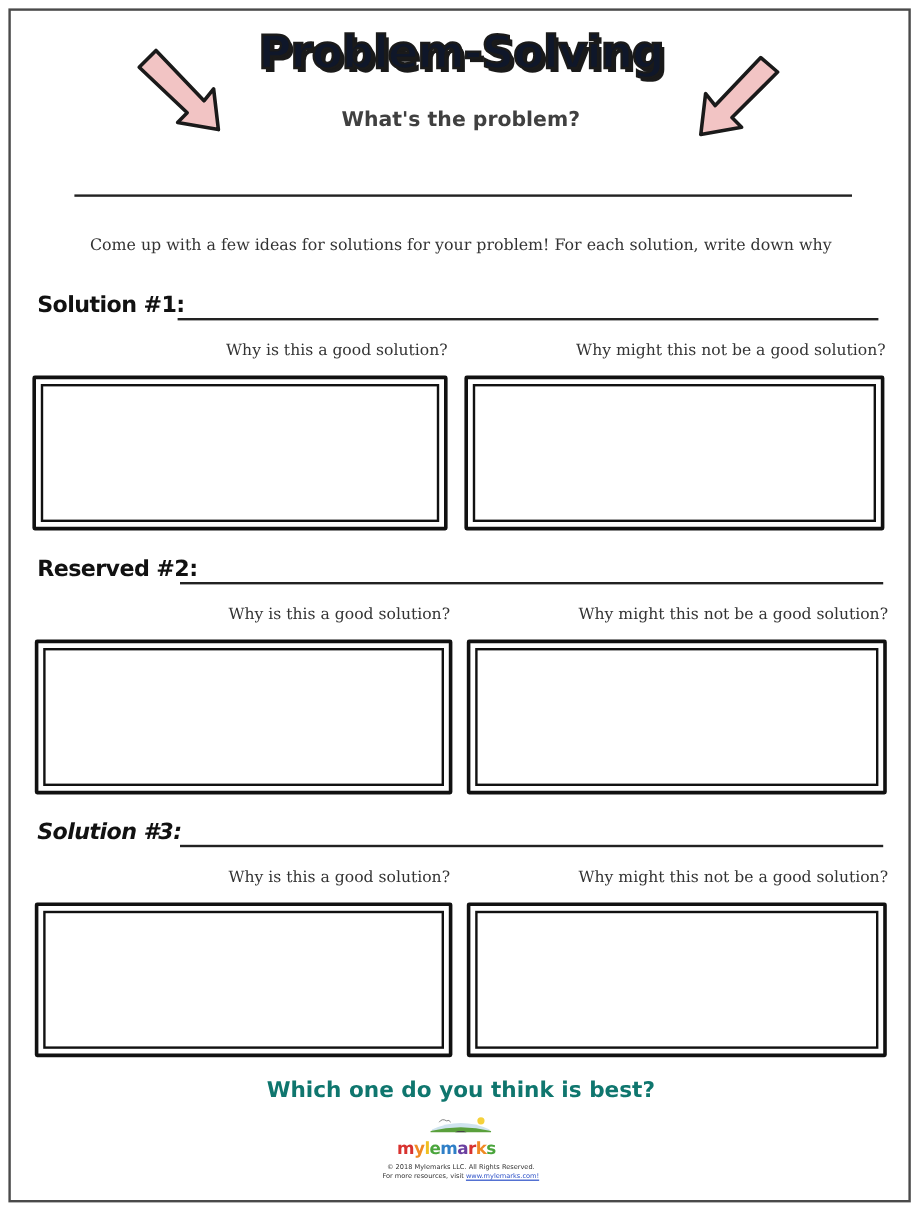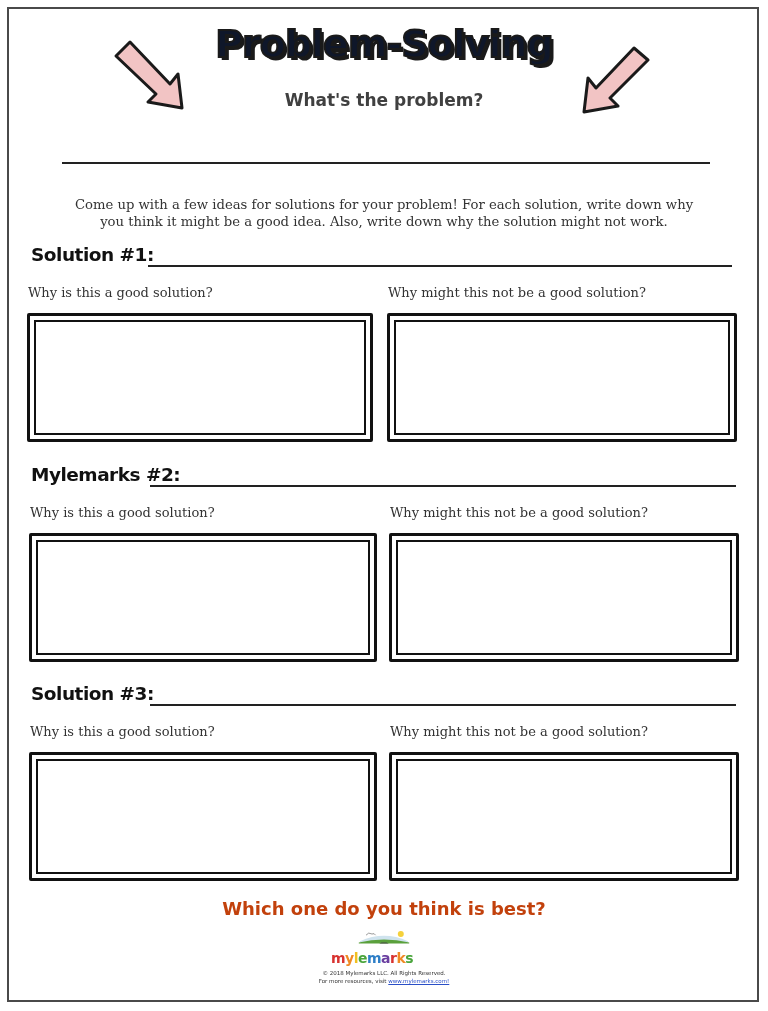--- a/index.html
+++ b/index.html
@@ -6,24 +6,24 @@
   body { width: 768px; height: 1011px; position: relative; overflow: hidden; font-family: "DejaVu Sans", sans-serif; color: #111; }
   .page-border { position: absolute; left: 7px; top: 7px; width: 752px; height: 995px; border: 2px solid #4a4a4a; box-sizing: border-box; }
   .title { position: absolute; left: 0; width: 768px; top: 22px; text-align: center; font-family: "DejaVu Sans", sans-serif; font-weight: bold; font-size: 38px; color: #0f172a; letter-spacing: -1px;
     -webkit-text-stroke: 2px #1a1a1a; text-shadow: 3px 3px 0 #1a1a1a; }
   .subtitle { position: absolute; left: 0; width: 768px; top: 90px; text-align: center; font-weight: bold; font-size: 17px; color: #404040; }
   .arrow { position: absolute; }
   .problem-line { position: absolute; left: 62px; top: 162px; width: 648px; border-top: 2px solid #222; }
   .instructions { position: absolute; left: 28px; width: 712px; top: 196px; text-align: center; font-family: "DejaVu Serif", serif; font-size: 13.2px; line-height: 17px; color: #333; }
   .sol-label { position: absolute; left: 31px; font-weight: bold; font-size: 18.5px; color: #111; letter-spacing: -0.5px; }
   .sol-line { position: absolute; border-top: 2px solid #222; }
-  .question { position: absolute; font-family: "DejaVu Serif", serif; font-size: 13px; color: #333; text-align: left; }
+  .question { position: absolute; font-family: "DejaVu Serif", serif; font-size: 13px; color: #333; text-align: right; }
   .box { position: absolute; border: 3px solid #111; border-radius: 2px; box-sizing: border-box; }
   .box::after { content: ""; position: absolute; left: 4px; top: 4px; right: 4px; bottom: 4px; border: 2px solid #111; }
-  .best { position: absolute; left: 0; width: 768px; top: 898px; text-align: center; font-weight: bold; font-size: 18px; color: #c2410c; }
+  .best { position: absolute; left: 0; width: 768px; top: 898px; text-align: center; font-weight: bold; font-size: 18px; color: #0f766e; }
   .logo { position: absolute; left: 334px; top: 930px; width: 100px; height: 40px; }
   .logo-text { position: absolute; left: 0; width: 744px; top: 950px; text-align: center; font-weight: bold; font-size: 14px; letter-spacing: -0.5px; }
   .logo-text span { display: inline-block; }
   .copyright { position: absolute; left: 0; width: 768px; top: 969px; text-align: center; font-size: 5.5px; color: #333; line-height: 8px; }
   .copyright .link { color: #2a4fc7; text-decoration: underline; }
 </style>
 </head>
 <body>
 
 <div class="page-border"></div>
@@ -34,38 +34,37 @@
 <svg class="arrow" style="left:574px;top:46px;" width="82" height="76" viewBox="0 0 82 76">
   <polygon points="74,14 60,2 22,42 14,32 10,66 44,60 36,52" fill="#f2c4c4" stroke="#1a1a1a" stroke-width="3" stroke-linejoin="round"></polygon>
 </svg>
 
 <div class="title">Problem-Solving</div>
 <div class="subtitle">What's the problem?</div>
 <div class="problem-line"></div>
 
 <div class="instructions">
   <div>Come up with a few ideas for solutions for your problem!  For each solution, write down why</div>
-  <div>you think it might be a good idea.  Also, write down why the solution might not work.</div>
 </div>
 
 <div class="sol-label" style="top:244px;text-align:right;">Solution #1:</div>
 <div class="sol-line" style="left:148px;top:265px;width:584px;"></div>
 <div class="question" style="left:28px;top:285px;width:345px;">Why is this a good solution?</div>
 <div class="question" style="left:388px;top:285px;width:350px;">Why might this not be a good solution?</div>
 <div class="box" style="left:27px;top:313px;width:346px;height:129px;"></div>
 <div class="box" style="left:387px;top:313px;width:350px;height:129px;"></div>
 
-<div class="sol-label" style="top:464px;">Mylemarks #2:</div>
+<div class="sol-label" style="top:464px;">Reserved #2:</div>
 <div class="sol-line" style="left:150px;top:485px;width:586px;"></div>
 <div class="question" style="left:30px;top:505px;width:345px;">Why is this a good solution?</div>
 <div class="question" style="left:390px;top:505px;width:350px;">Why might this not be a good solution?</div>
 <div class="box" style="left:29px;top:533px;width:348px;height:129px;"></div>
 <div class="box" style="left:389px;top:533px;width:350px;height:129px;"></div>
 
-<div class="sol-label" style="top:683px;">Solution #3:</div>
+<div class="sol-label" style="top:683px;font-style:italic;">Solution #3:</div>
 <div class="sol-line" style="left:150px;top:704px;width:586px;"></div>
 <div class="question" style="left:30px;top:724px;width:345px;">Why is this a good solution?</div>
 <div class="question" style="left:390px;top:724px;width:350px;">Why might this not be a good solution?</div>
 <div class="box" style="left:29px;top:752px;width:348px;height:129px;"></div>
 <div class="box" style="left:389px;top:752px;width:350px;height:129px;"></div>
 
 <div class="best">Which one do you think is best?</div>
 
 <svg class="logo" viewBox="0 0 100 40" style="left:344px;top:928px;width:80px;height:24px;">
   <path d="M10,22 Q50,4 90,22 L90,24 L10,24 Z" fill="#cfe3ee"></path>

